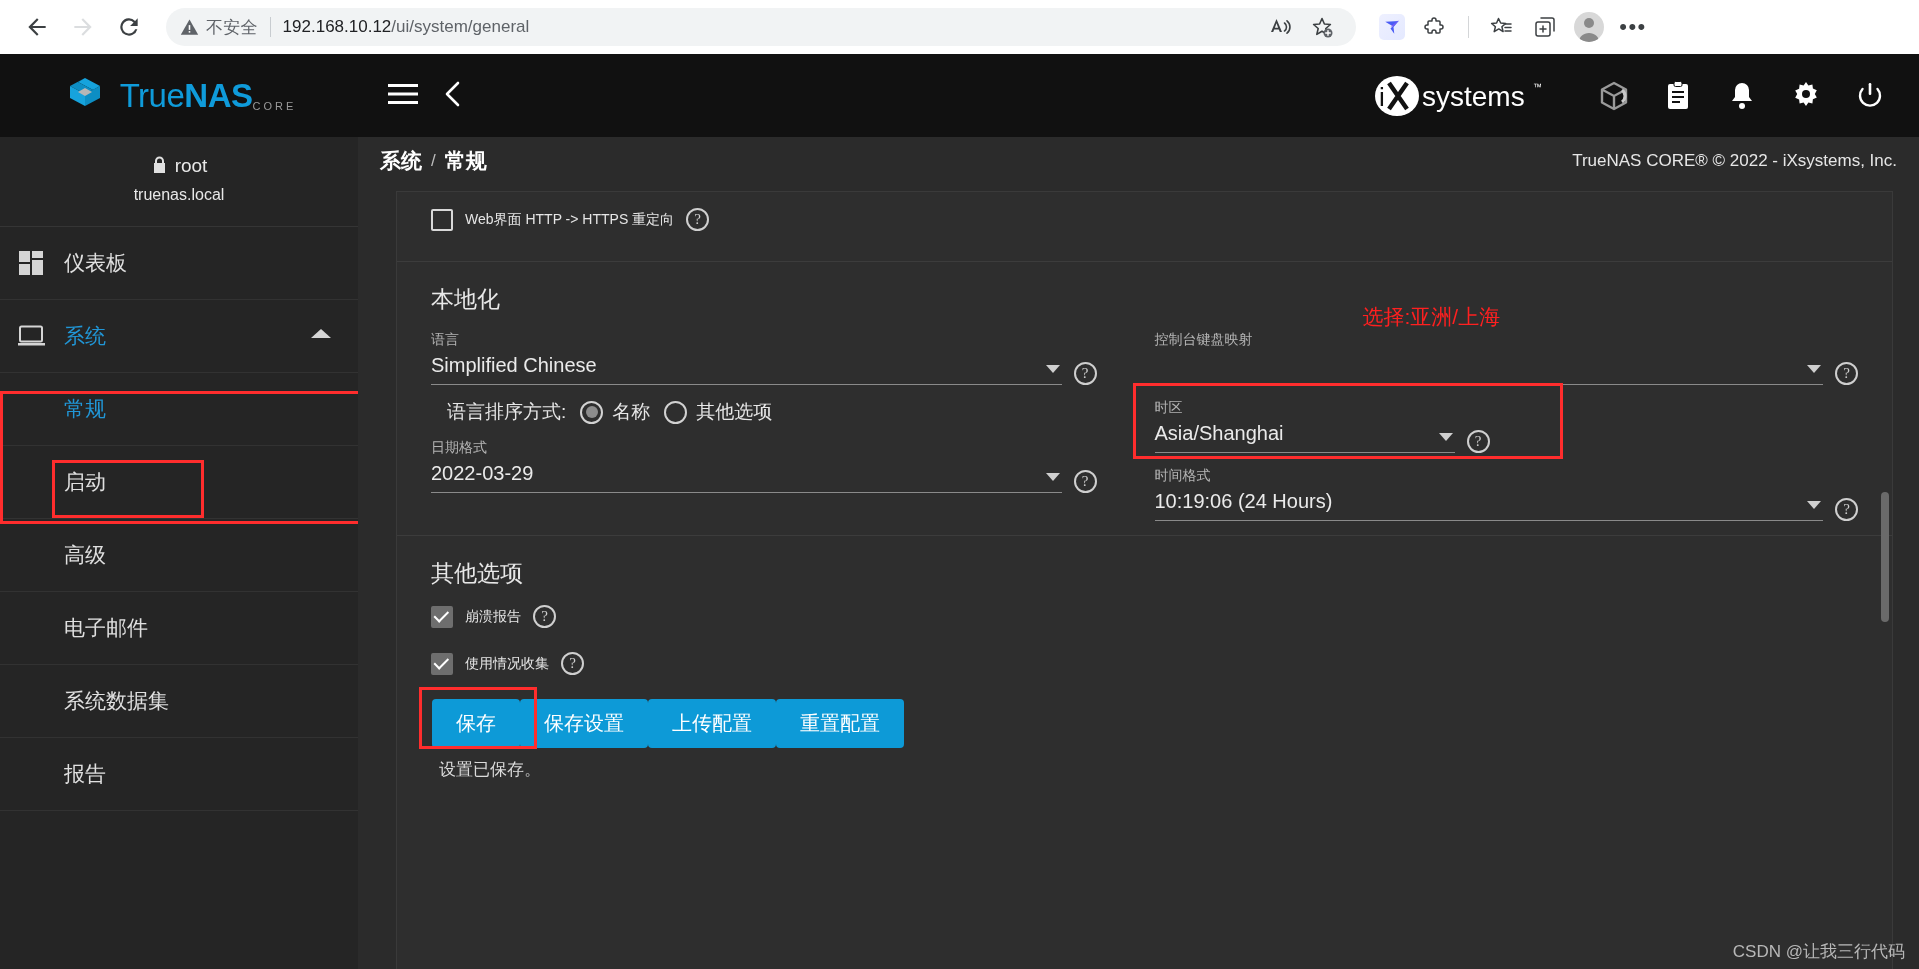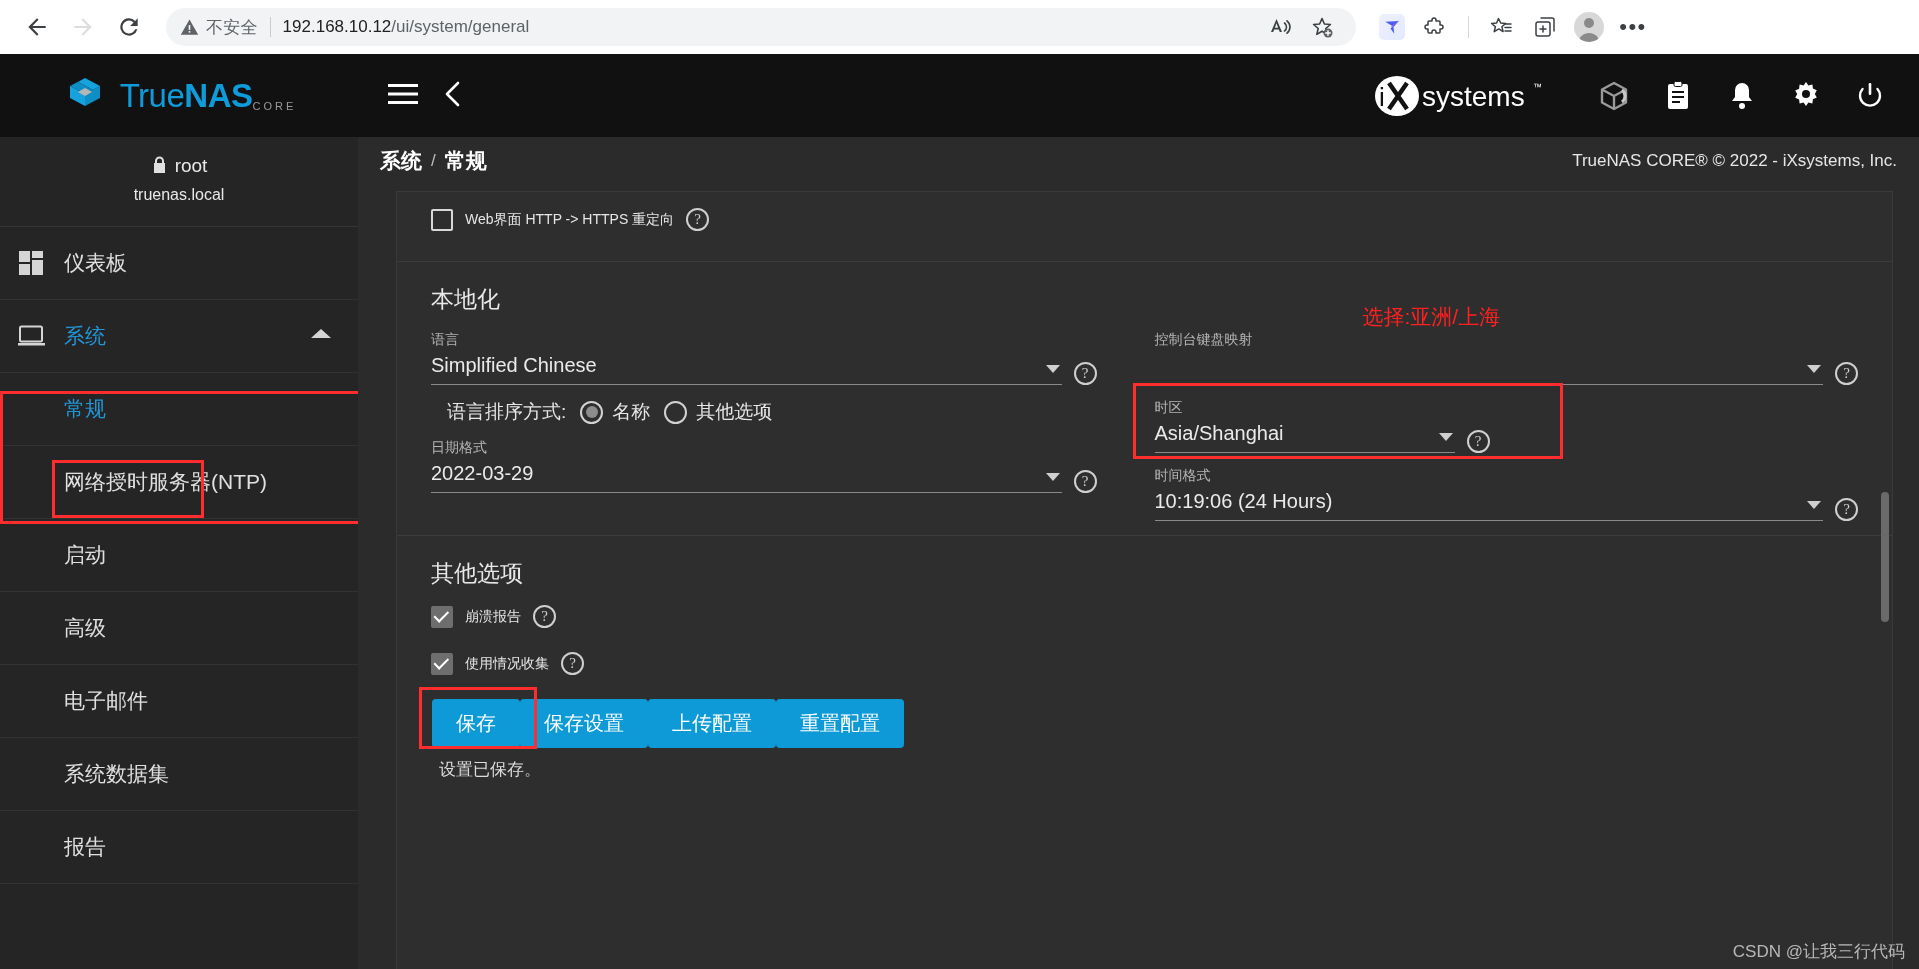--- a/index.html
+++ b/index.html
@@ -372,23 +372,20 @@
           <svg width="22" height="14" viewBox="0 0 22 14">
               <path d="M1 11l10-9 10 9" fill="#d5d5d5"></path>
             </svg>
         </span>
       </div>
 
       <div class="nav-sub active">
         <span class="lbl">常规</span>
       </div>
       <div class="nav-sub">
-        <span class="lbl">网络授时服务器(NTP)</span>
-      </div>
-      <div class="nav-sub">
         <span class="lbl">启动</span>
       </div>
       <div class="nav-sub">
         <span class="lbl">高级</span>
       </div>
       <div class="nav-sub">
         <span class="lbl">电子邮件</span>
       </div>
       <div class="nav-sub">
         <span class="lbl">系统数据集</span>

